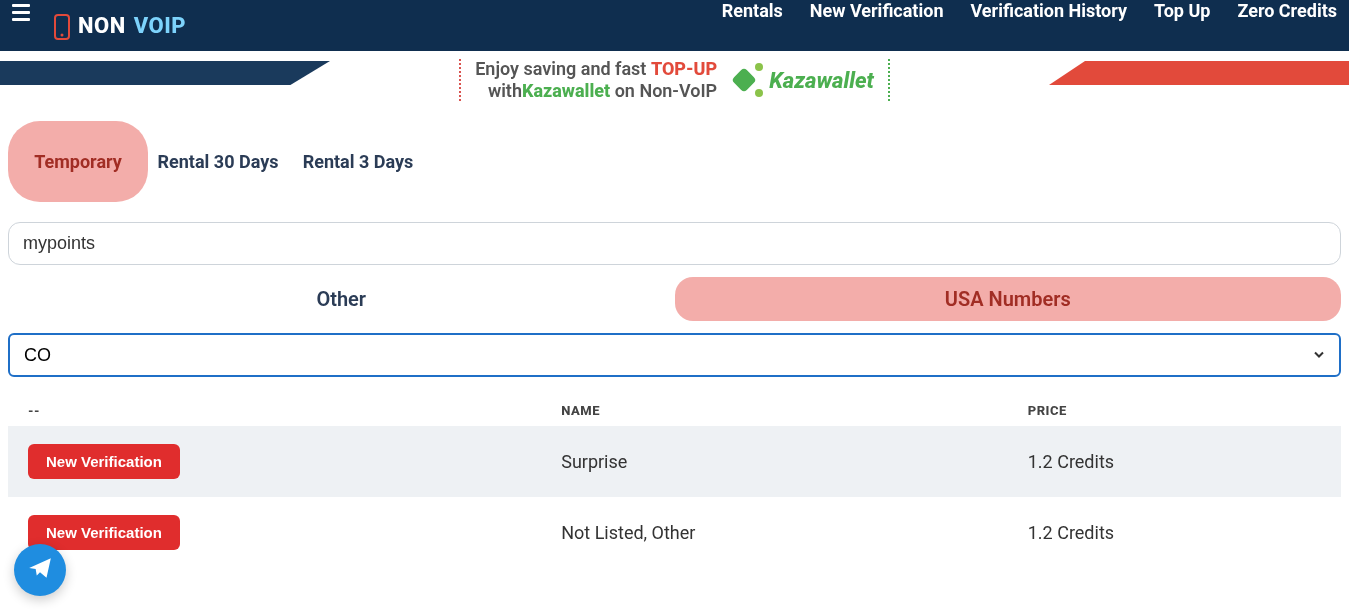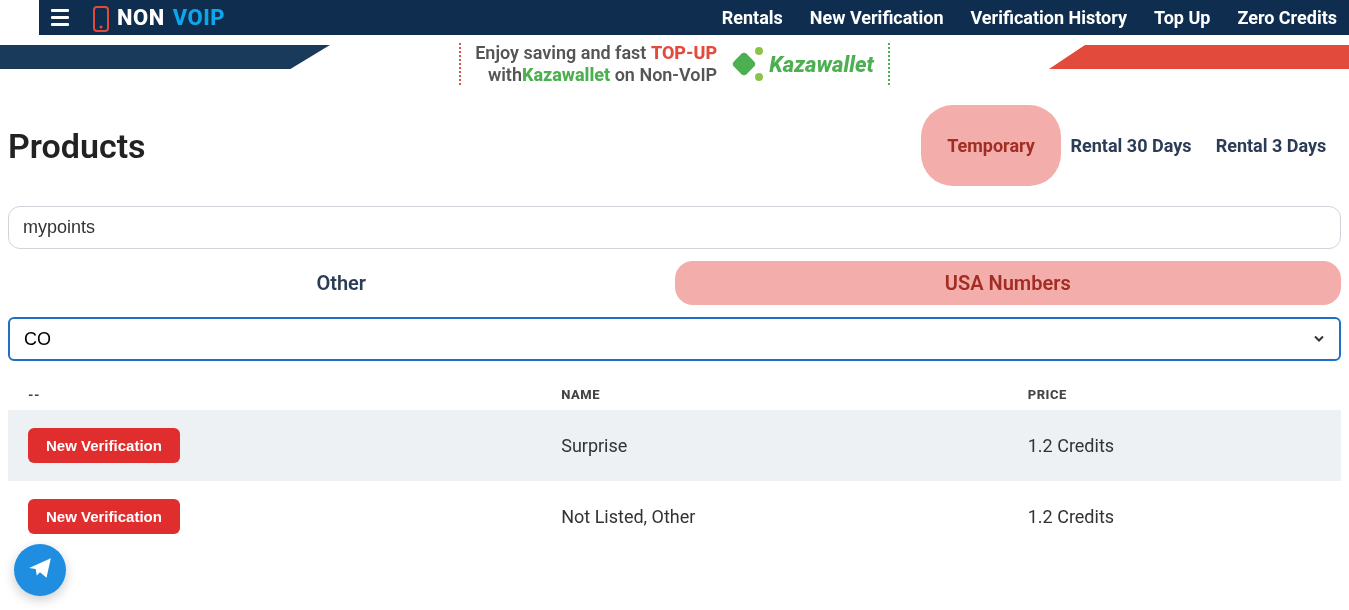--- a/index.html
+++ b/index.html
@@ -4,43 +4,41 @@
 <style>
   * { box-sizing: border-box; margin: 0; padding: 0; }
   body {
     font-family: -apple-system, BlinkMacSystemFont, "Segoe UI", Roboto, Arial, sans-serif;
     background: #fff;
     color: #212529;
     width: 1349px;
   }
   .navbar {
     background: #0f2e4f;
-    height: 35px;
+    height: 51px;
     display: flex;
-    align-items: center;
     padding: 0 12px;
-    margin-left: 39px;
   }
   .hamburger {
     width: 24px; height: 24px;
     display: flex; flex-direction: column; justify-content: center;
     gap: 4px;
     cursor: pointer;
     margin-right: 16px;
   }
   .hamburger span { height: 3px; background: #fff; width: 18px; border-radius: 1px;}
   .logo {
     display: flex; align-items: center; gap: 4px;
     font-weight: 800; font-size: 22px; letter-spacing: 0.5px;
   }
   .logo-icon {
     width: 20px; height: 26px; position: relative; margin-right: 2px;
   }
   .logo-non { color: #fff; }
-  .logo-voip { color: #0ea5e9; margin-left: 4px;}
+  .logo-voip { color: #7dd3fc; margin-left: 4px;}
   .nav-links {
     margin-left: auto;
     display: flex; gap: 18px;
   }
   .nav-link {
     color: #fff; font-weight: 700; font-size: 18px; cursor: pointer;
     white-space: nowrap;
     padding-left: 9px;
   }
   .banner {
@@ -194,21 +192,20 @@
           <div class="dot2"></div>
       </div>
       <span class="txt">Kazawallet</span>
     </div>
     <div class="dotted2"></div>
   </div>
 </div>
 
 <div class="page">
   <div class="page-header">
-    <div class="page-title">Products</div>
     <div class="duration-tabs">
       <div class="dtab active">Temporary</div>
       <div class="dtab inactive">Rental 30 Days</div>
       <div class="dtab inactive">Rental 3 Days</div>
     </div>
   </div>
 
   <input class="search-input" type="text" value="mypoints" style="">
 
   <div class="region-tabs">

